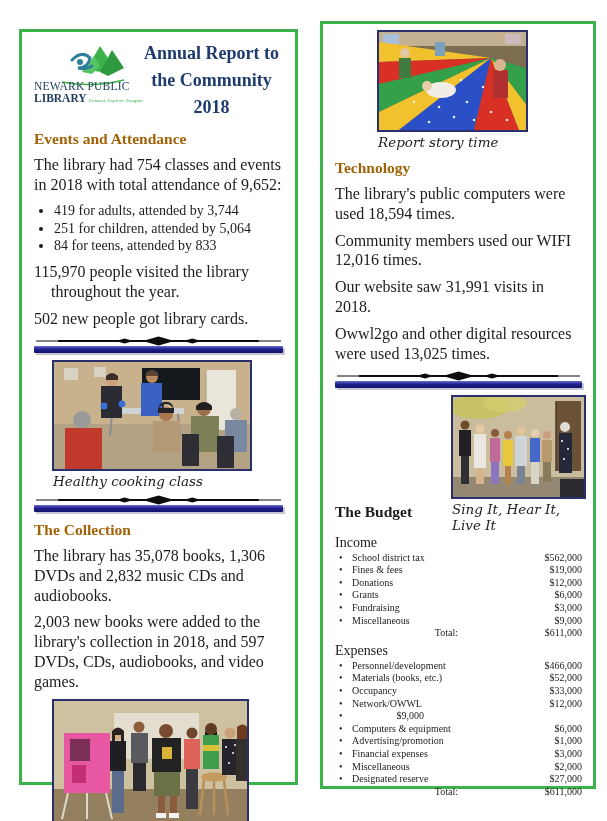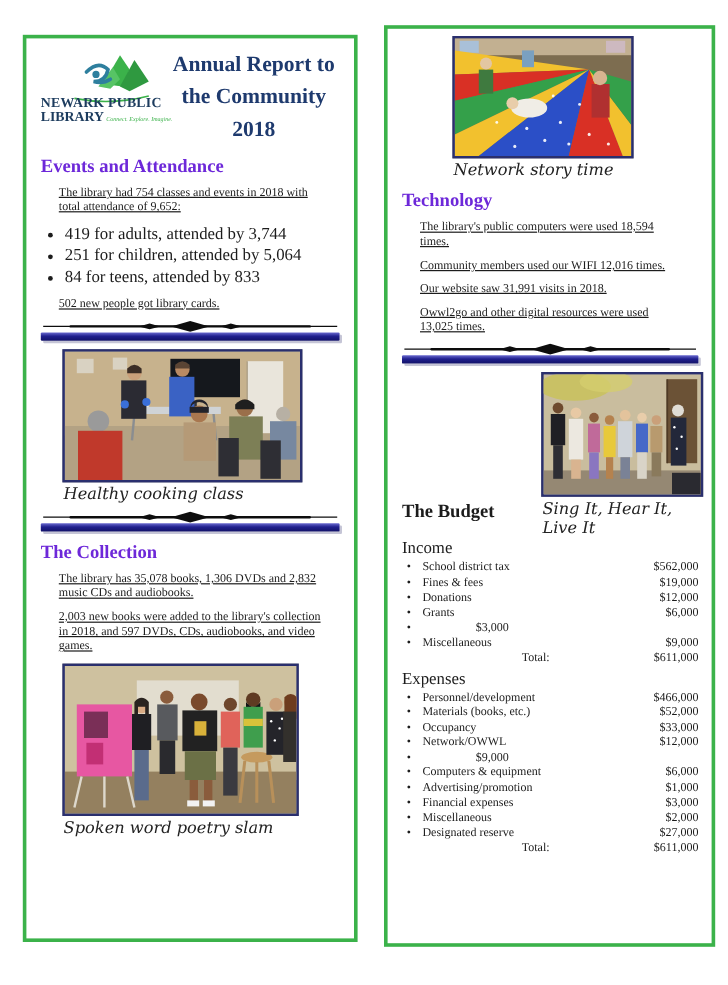--- a/index.html
+++ b/index.html
@@ -10,31 +10,31 @@
   .col{
     position:absolute;background:#fff;border:3px solid #3bb24a;box-sizing:border-box;
   }
   .col-left{left:19px;top:29px;width:279px;height:756px;padding:6px 12px 4px 12px;}
   .col-right{left:320px;top:21px;width:276px;height:768px;padding:4px 11px 4px 12px;}
 
   
   .masthead{display:flex;align-items:flex-start;margin-bottom:2px;}
   .logo{width:104px;position:relative;padding-top:4px;}
   .logo svg{display:block;margin-left:8px;}
-  .logo-line1{font-weight:bold;font-size:11.5px;color:#1d3c5e;letter-spacing:.2px;margin-top:-14px;white-space:nowrap;}
+  .logo-line1{font-weight:normal;font-size:11.5px;color:#1d3c5e;letter-spacing:.2px;margin-top:-14px;white-space:nowrap;}
   .logo-line2row{display:flex;align-items:baseline;gap:2px;}
   .logo-line2{font-weight:bold;font-size:11.5px;color:#1d3c5e;text-align:right;}
   .logo-tagline{font-size:5px;color:#3bb24a;font-style:italic;white-space:nowrap;}
   .title{
     flex:1;text-align:center;font-size:18px;font-weight:bold;color:#1e3a6e;
     line-height:1.5;margin:2px 0 0 2px;
   }
 
-  h2.section{font-size:15.5px;font-weight:bold;color:#6d28d9;margin:9px 0 2px 0;}
-  p.body{font-size:10px;line-height:1.24;margin:7px 15px;text-decoration:underline;}
+  h2.section{font-size:15.5px;font-weight:bold;color:#a16207;margin:9px 0 2px 0;}
+  p.body{font-size:16px;line-height:1.24;margin:7px 0;}
   p.hang{padding-left:17px;text-indent:-17px;}
   ul.bullets{margin:6px 0 6px 4px;padding-left:16px;}
   ul.bullets li{font-size:14px;line-height:1.28;}
 
   
   .divider{margin:6px 0 7px 0;}
   .divider .orn{display:block;width:100%;height:10px;}
   .divider .bar{
     height:7px;margin-top:0px;border-radius:1px;
     background:linear-gradient(180deg,#6b6bd0 0%,#20208e 45%,#121268 100%);
@@ -91,20 +91,21 @@
       </h1>
     </header>
 
     <h2 class="section">Events and Attendance</h2>
     <p class="body">The library had 754 classes and events in 2018 with total attendance of 9,652:</p>
     <ul class="bullets">
       <li>419 for adults, attended by 3,744</li>
       <li>251 for children, attended by 5,064</li>
       <li>84 for teens, attended by 833</li>
     </ul>
+    <p class="body hang">115,970 people visited the library throughout the year.</p>
     <p class="body">502 new people got library cards.</p>
 
     <div class="divider">
       <svg class="orn" viewBox="0 0 250 10" preserveAspectRatio="none">
         <line x1="2" y1="5" x2="248" y2="5" stroke="#0d0d0d" stroke-width="1.1"></line>
         <rect x="24" y="4" width="202" height="2" fill="#0d0d0d" rx="1"></rect>
         <polygon points="125,0.5 141,5 125,9.5 109,5" fill="#0d0d0d"></polygon>
         <polygon points="91,2.6 100,5 91,7.4 82,5" fill="#0d0d0d"></polygon>
         <polygon points="159,2.6 168,5 159,7.4 150,5" fill="#0d0d0d"></polygon>
       </svg>
@@ -248,21 +249,21 @@
             <circle cx="128" cy="88" r="1.3"></circle>
         </g>
         <ellipse cx="62" cy="58" rx="15" ry="8" fill="#f0ede6"></ellipse>
         <circle cx="48" cy="54" r="5" fill="#e8cdaa"></circle>
         <rect x="114" y="38" width="15" height="28" fill="#b03030"></rect>
         <circle cx="121" cy="33" r="6" fill="#d8b490"></circle>
         <rect x="20" y="26" width="12" height="20" fill="#3f7a3f"></rect>
         <circle cx="26" cy="21" r="5" fill="#e3c6a2"></circle>
         <rect x="56" y="10" width="10" height="14" fill="#7aa0c0"></rect>
       </svg>
-      <figcaption>Network story time</figcaption>
+      <figcaption>Report story time</figcaption>
     </figure>
 
     <h2 class="section">Technology</h2>
     <p class="body">The library's public computers were used 18,594 times.</p>
     <p class="body">Community members used our WIFI 12,016 times.</p>
     <p class="body">Our website saw 31,991 visits in 2018.</p>
     <p class="body">Owwl2go and other digital resources were used 13,025 times.</p>
 
     <div class="divider">
       <svg class="orn" viewBox="0 0 250 10" preserveAspectRatio="none">
@@ -332,20 +333,21 @@
       </div>
     <div class="brow">
         <span class="blabel">Donations</span>
         <span class="bamount">$12,000</span>
       </div>
     <div class="brow">
         <span class="blabel">Grants</span>
         <span class="bamount">$6,000</span>
       </div>
     <div class="brow">
+        <span class="blabel">Fundraising</span>
         <span class="bamount">$3,000</span>
       </div>
     <div class="brow">
         <span class="blabel">Miscellaneous</span>
         <span class="bamount">$9,000</span>
       </div>
     <div class="brow total">
         <span class="total-label">Total:</span>
         <span class="bamount">$611,000</span>
       </div>

